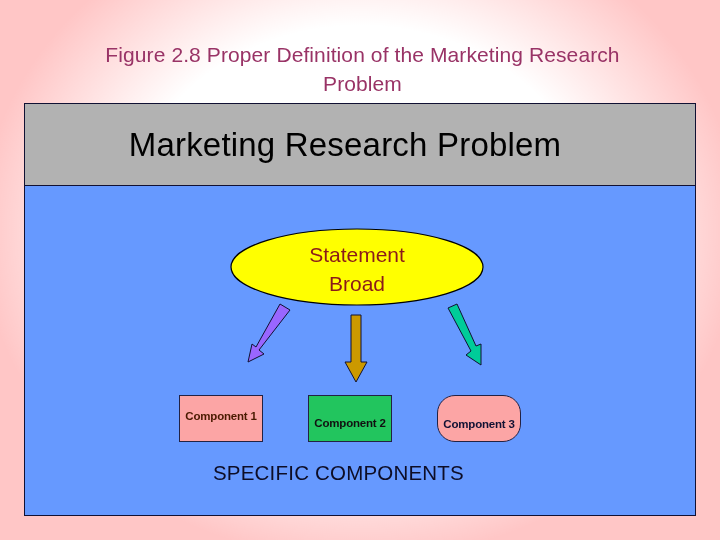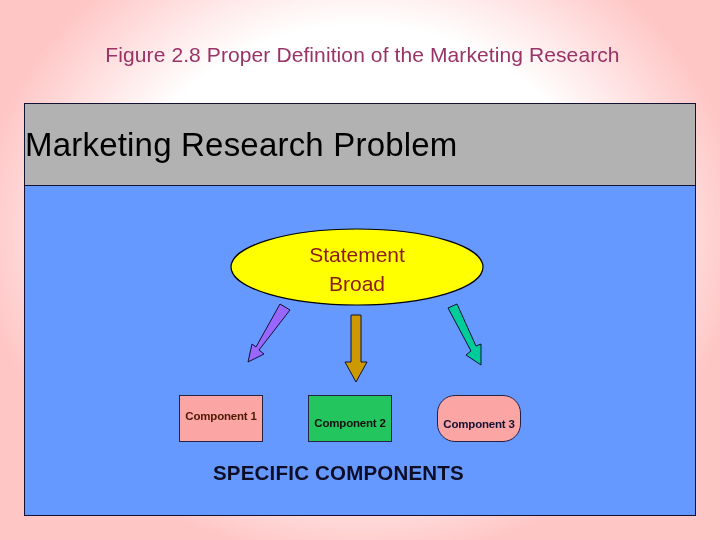--- a/index.html
+++ b/index.html
@@ -52,21 +52,21 @@
       height: 82px;
       background: #B2B2B2;
       border-bottom: 1.5px solid #111133;
       box-sizing: border-box;
     }
     .header-text {
       position: absolute;
       left: 0;
       top: 22px;
       width: 100%;
-      text-align: left;
+      text-align: center;
       font-size: 33px;
       color: #000000;
       letter-spacing: 0.2px;
       padding-right: 30px;
       box-sizing: border-box;
     }
     svg.diagram {
       position: absolute;
       left: 0;
       top: 0;
@@ -103,32 +103,33 @@
     .comp.c1 span { margin-top: -6px; }
     .comp.c2 { left: 308px; background: #22c55e; color: #111111; }
     .comp.c2 span { margin-top: 8px; }
     .comp.c3 { left: 437px; background: #fca5a5; color: #111133; border-radius: 18px; }
     .comp.c3 span { margin-top: 10px; }
     .specific {
       position: absolute;
       left: 213px;
       top: 461px;
       font-size: 20.5px;
-      font-weight: bold;
+      font-weight: normal;
       color: #0D0D26;
       letter-spacing: 0.2px;
     }
   </style>
 </head>
 <body>
 
 <div class="glow"></div>
 
 <div class="title">
   <div>Figure 2.8  Proper Definition of the Marketing Research</div>
+  <div>Problem</div>
 </div>
 
 <div class="main-box">
   <div class="header-band">
     <div class="header-text">Marketing Research Problem</div>
   </div>
 </div>
 
 <svg class="diagram" viewBox="0 0 720 540" xmlns="http://www.w3.org/2000/svg">
 

